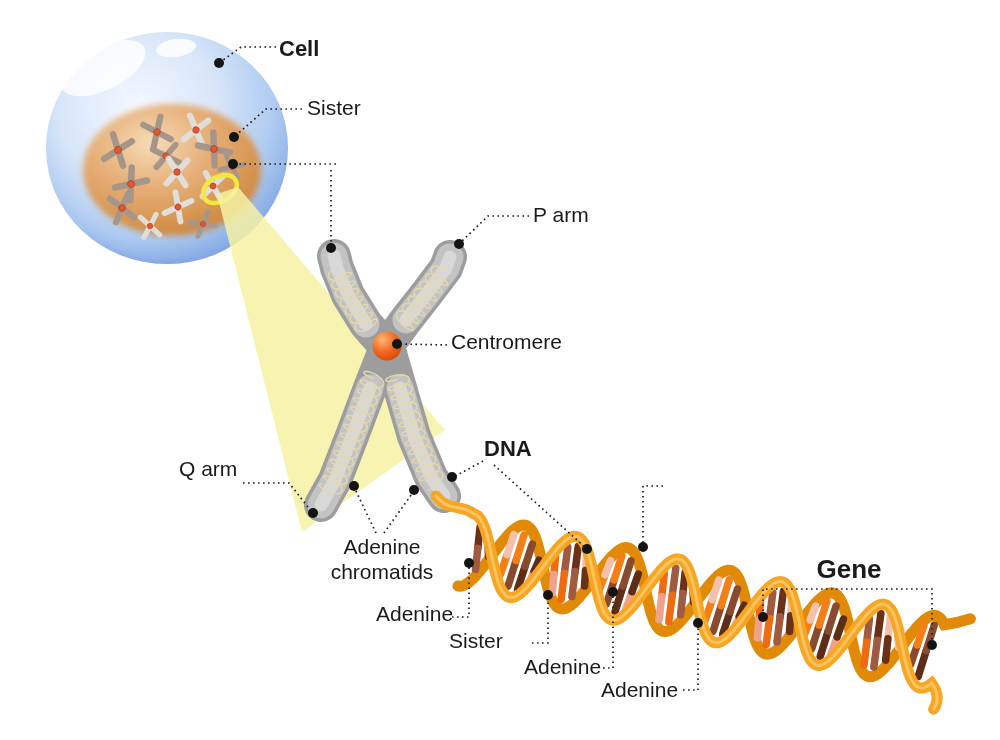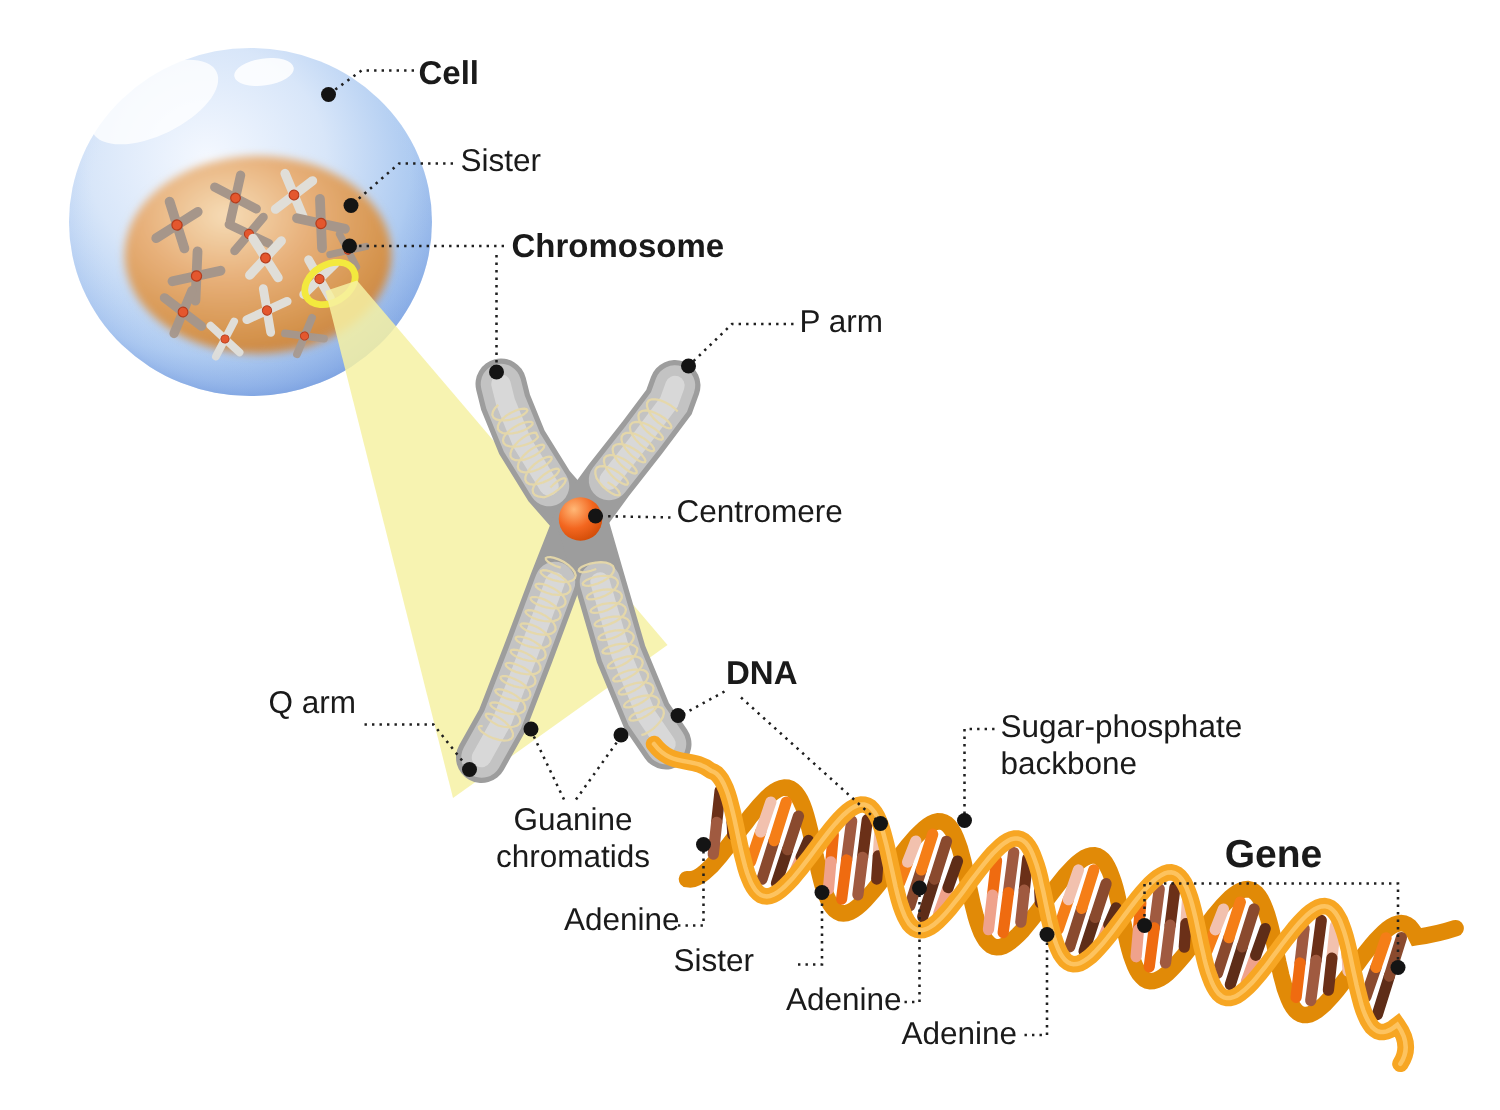--- a/index.html
+++ b/index.html
@@ -252,25 +252,23 @@
           <circle cx="698" cy="623" r="5" class="dot"></circle>
           <circle cx="643" cy="547" r="5" class="dot"></circle>
           <circle cx="763" cy="617" r="5" class="dot"></circle>
           <circle cx="932" cy="645" r="5" class="dot"></circle>
         </g>
     </g>
   </svg>
 
   <div class="lbl b" style="left:279px;top:36px">Cell</div>
   <div class="lbl" style="left:307px;top:96px">Sister</div>
-  <div class="lbl b" style="left:341px;top:151px">Chromosome</div>
   <div class="lbl" style="left:533px;top:203px">P arm</div>
   <div class="lbl" style="left:451px;top:330px">Centromere</div>
   <div class="lbl b" style="left:484px;top:436px">DNA</div>
   <div class="lbl" style="left:179px;top:457px">Q arm</div>
-  <div class="lbl wrap ctr" style="left:322px;top:535px;width:120px">Guanine chromatids</div>
+  <div class="lbl wrap ctr" style="left:322px;top:535px;width:120px">Adenine chromatids</div>
   <div class="lbl" style="left:376px;top:602px">Adenine</div>
   <div class="lbl" style="left:449px;top:629px">Sister</div>
   <div class="lbl" style="left:524px;top:655px">Adenine</div>
   <div class="lbl" style="left:601px;top:678px">Adenine</div>
-  <div class="lbl wrap" style="left:667px;top:473px;width:185px">Sugar-phosphate backbone</div>
   <div class="lbl b ctr" style="left:799px;top:554px;width:100px;font-size:26px">Gene</div>
 </div>
 
 </body></html>

